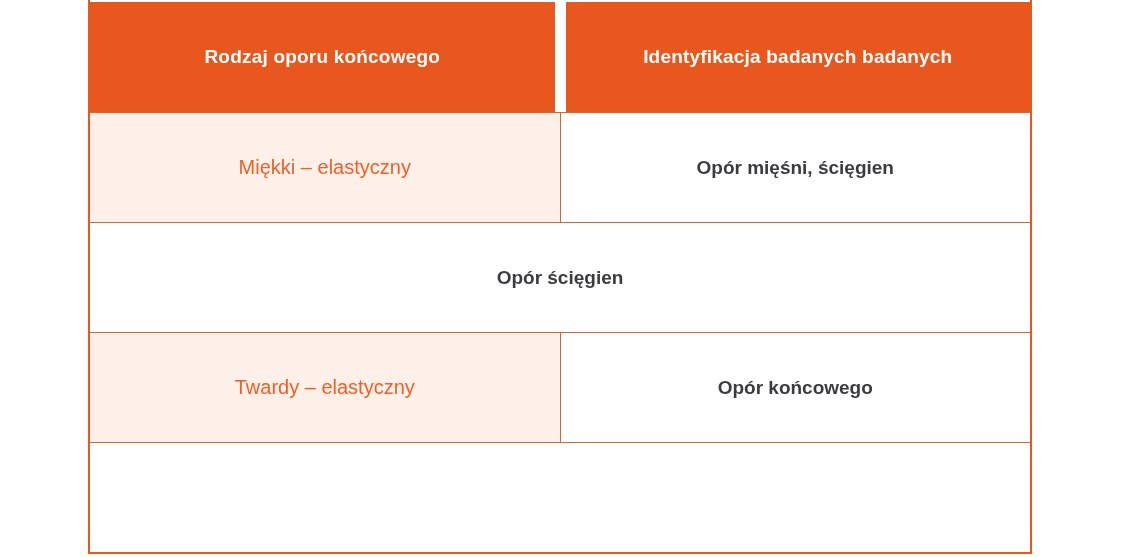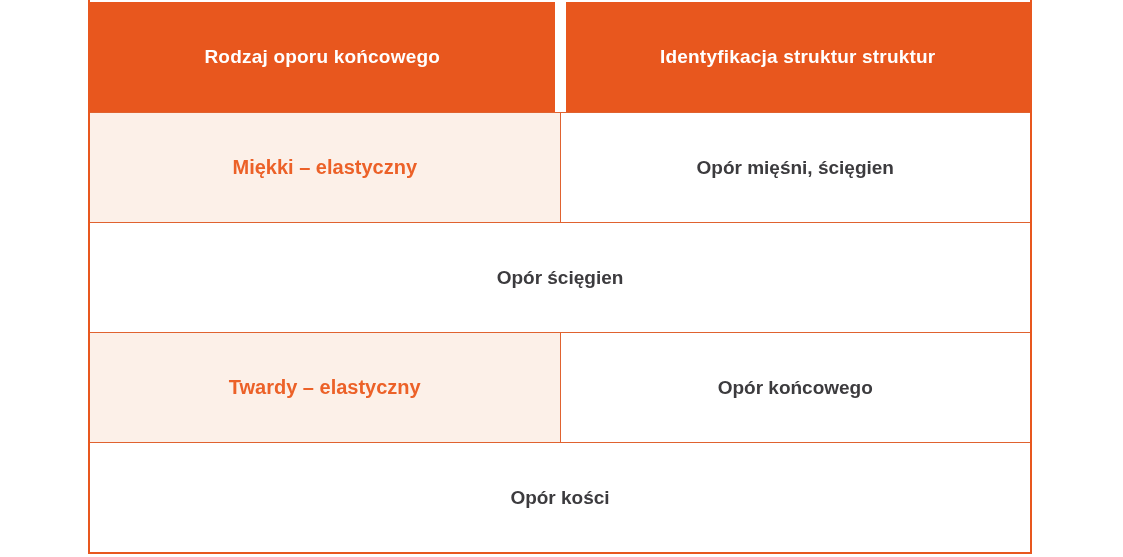--- a/index.html
+++ b/index.html
@@ -62,52 +62,51 @@
     justify-content: center;
     text-align: center;
     box-sizing: border-box;
     padding: 0 14px;
     font-weight: bold;
   }
   .cell.left {
     background: var(--peach);
     border-right: 1px solid var(--line);
     color: var(--accent-text);
-    font-weight: bold;
+    font-weight: normal;
     font-size: 20px;
   }
   .cell.right {
     background: var(--row-right-bg);
     color: var(--body-text);
     font-size: 19px;
   }
 </style>
 </head>
 <body>
 
 <div class="canvas">
   <div class="table">
 
     <div class="header-row">
       <div class="header-cell">Rodzaj oporu końcowego</div>
-      <div class="header-cell">Identyfikacja struktur struktur</div>
+      <div class="header-cell">Identyfikacja badanych badanych</div>
     </div>
 
     <div class="row">
       <div class="cell left">Miękki – elastyczny</div>
       <div class="cell right">Opór mięśni, ścięgien</div>
     </div>
 
     <div class="row">
       <div class="cell right">Opór ścięgien</div>
     </div>
 
     <div class="row">
       <div class="cell left">Twardy – elastyczny</div>
       <div class="cell right">Opór końcowego</div>
     </div>
 
     <div class="row">
-      <div class="cell right">Opór kości</div>
     </div>
 
   </div>
 </div>
 
 </body></html>

